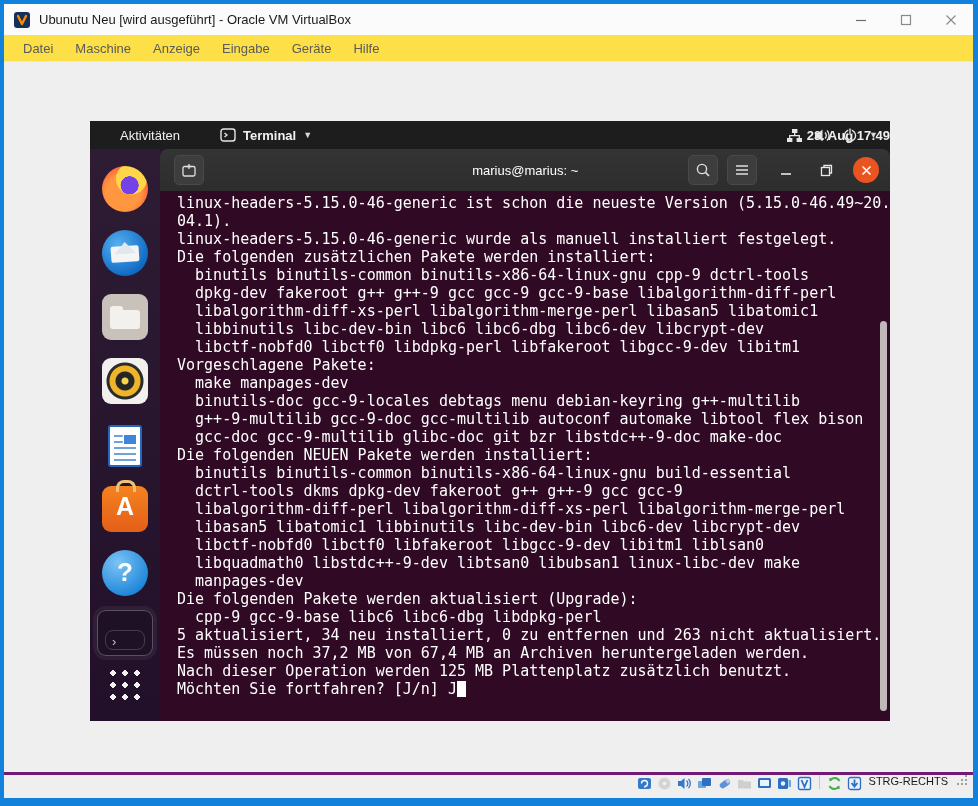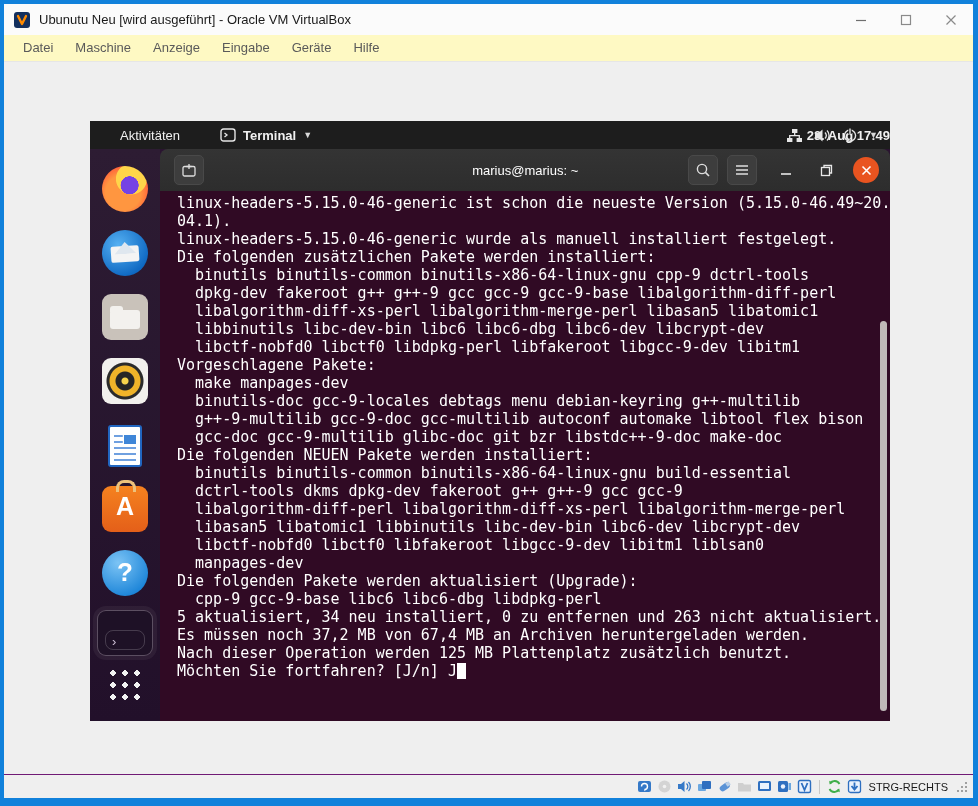--- a/index.html
+++ b/index.html
@@ -6,26 +6,26 @@
     font-family:"Liberation Sans",sans-serif;}
   .frame{position:absolute;inset:0;background:#1181db;}
   .win{position:absolute;left:4px;top:4px;right:5px;bottom:8px;background:#efefef;
     display:flex;flex-direction:column;}
   
   .titlebar{height:31px;background:#fbfbfb;display:flex;align-items:center;flex:0 0 auto;}
   .tb-icon{margin-left:9px;width:18px;height:18px;flex:0 0 auto;}
   .tb-title{margin-left:8px;font-size:13px;color:#1a1a1a;flex:1;white-space:nowrap;}
   .tb-controls{display:flex;align-items:center;height:100%;}
   .tb-btn{width:45px;height:100%;display:flex;align-items:center;justify-content:center;}
-  .menubar{height:26px;background:#fef9c3;border-bottom:1px solid #e6e6e6;display:flex;
-    padding-left:8px;flex:0 0 auto;}
+  .menubar{height:26px;background:#fde047;border-bottom:1px solid #e6e6e6;display:flex;
+    align-items:center;padding-left:8px;flex:0 0 auto;}
   .menu-item{font-size:13px;color:#5a5a5a;padding:0 11px;line-height:25px;}
   .client{flex:1 1 auto;position:relative;background:#efefef;}
-  .statusbar{height:23px;background:#efefef;border-top:1px solid #701a75;display:flex;
-    align-items:center;justify-content:flex-end;padding-right:6px;gap:3px;flex:0 0 auto;}
+  .statusbar{height:23px;background:#efefef;border-top:3px solid #701a75;display:flex;
+    align-items:flex-start;justify-content:flex-end;padding-right:6px;gap:3px;flex:0 0 auto;}
   .sb-icon{width:17px;height:16px;display:flex;align-items:center;justify-content:center;}
   .sb-sep{width:1px;height:14px;background:#c8c8c8;margin:0 3px;}
   .sb-hostkey{font-size:11px;color:#1a1a1a;margin:0 4px 0 3px;white-space:nowrap;}
   .sb-grip{width:10px;height:10px;margin-left:2px;position:relative;}
   .sb-grip i{position:absolute;width:2px;height:2px;background:#9f9f9f;}
   
   .vm{position:absolute;left:86px;top:59px;width:800px;height:600px;overflow:hidden;
     background:#2a1430;}
   .gtop{height:28px;background:#1d1d1d;position:relative;display:flex;align-items:center;
     color:#f0f0f0;font-size:13px;flex:0 0 auto;}
@@ -262,20 +262,21 @@
                   <div class="tline">  make manpages-dev</div>
                   <div class="tline">  binutils-doc gcc-9-locales debtags menu debian-keyring g++-multilib</div>
                   <div class="tline">  g++-9-multilib gcc-9-doc gcc-multilib autoconf automake libtool flex bison</div>
                   <div class="tline">  gcc-doc gcc-9-multilib glibc-doc git bzr libstdc++-9-doc make-doc</div>
                   <div class="tline">Die folgenden NEUEN Pakete werden installiert:</div>
                   <div class="tline">  binutils binutils-common binutils-x86-64-linux-gnu build-essential</div>
                   <div class="tline">  dctrl-tools dkms dpkg-dev fakeroot g++ g++-9 gcc gcc-9</div>
                   <div class="tline">  libalgorithm-diff-perl libalgorithm-diff-xs-perl libalgorithm-merge-perl</div>
                   <div class="tline">  libasan5 libatomic1 libbinutils libc-dev-bin libc6-dev libcrypt-dev</div>
                   <div class="tline">  libctf-nobfd0 libctf0 libfakeroot libgcc-9-dev libitm1 liblsan0</div>
+                  <div class="tline">  libquadmath0 libstdc++-9-dev libtsan0 libubsan1 linux-libc-dev make</div>
                   <div class="tline">  manpages-dev</div>
                   <div class="tline">Die folgenden Pakete werden aktualisiert (Upgrade):</div>
                   <div class="tline">  cpp-9 gcc-9-base libc6 libc6-dbg libdpkg-perl</div>
                   <div class="tline">5 aktualisiert, 34 neu installiert, 0 zu entfernen und 263 nicht aktualisiert.</div>
                   <div class="tline">Es müssen noch 37,2 MB von 67,4 MB an Archiven heruntergeladen werden.</div>
                   <div class="tline">Nach dieser Operation werden 125 MB Plattenplatz zusätzlich benutzt.</div>
                 </div>
               <div class="tline"><span>Möchten Sie fortfahren? [J/n] J</span><span class="cursor"></span></div>
             </div>
             <div class="term-scrollbar"></div>

